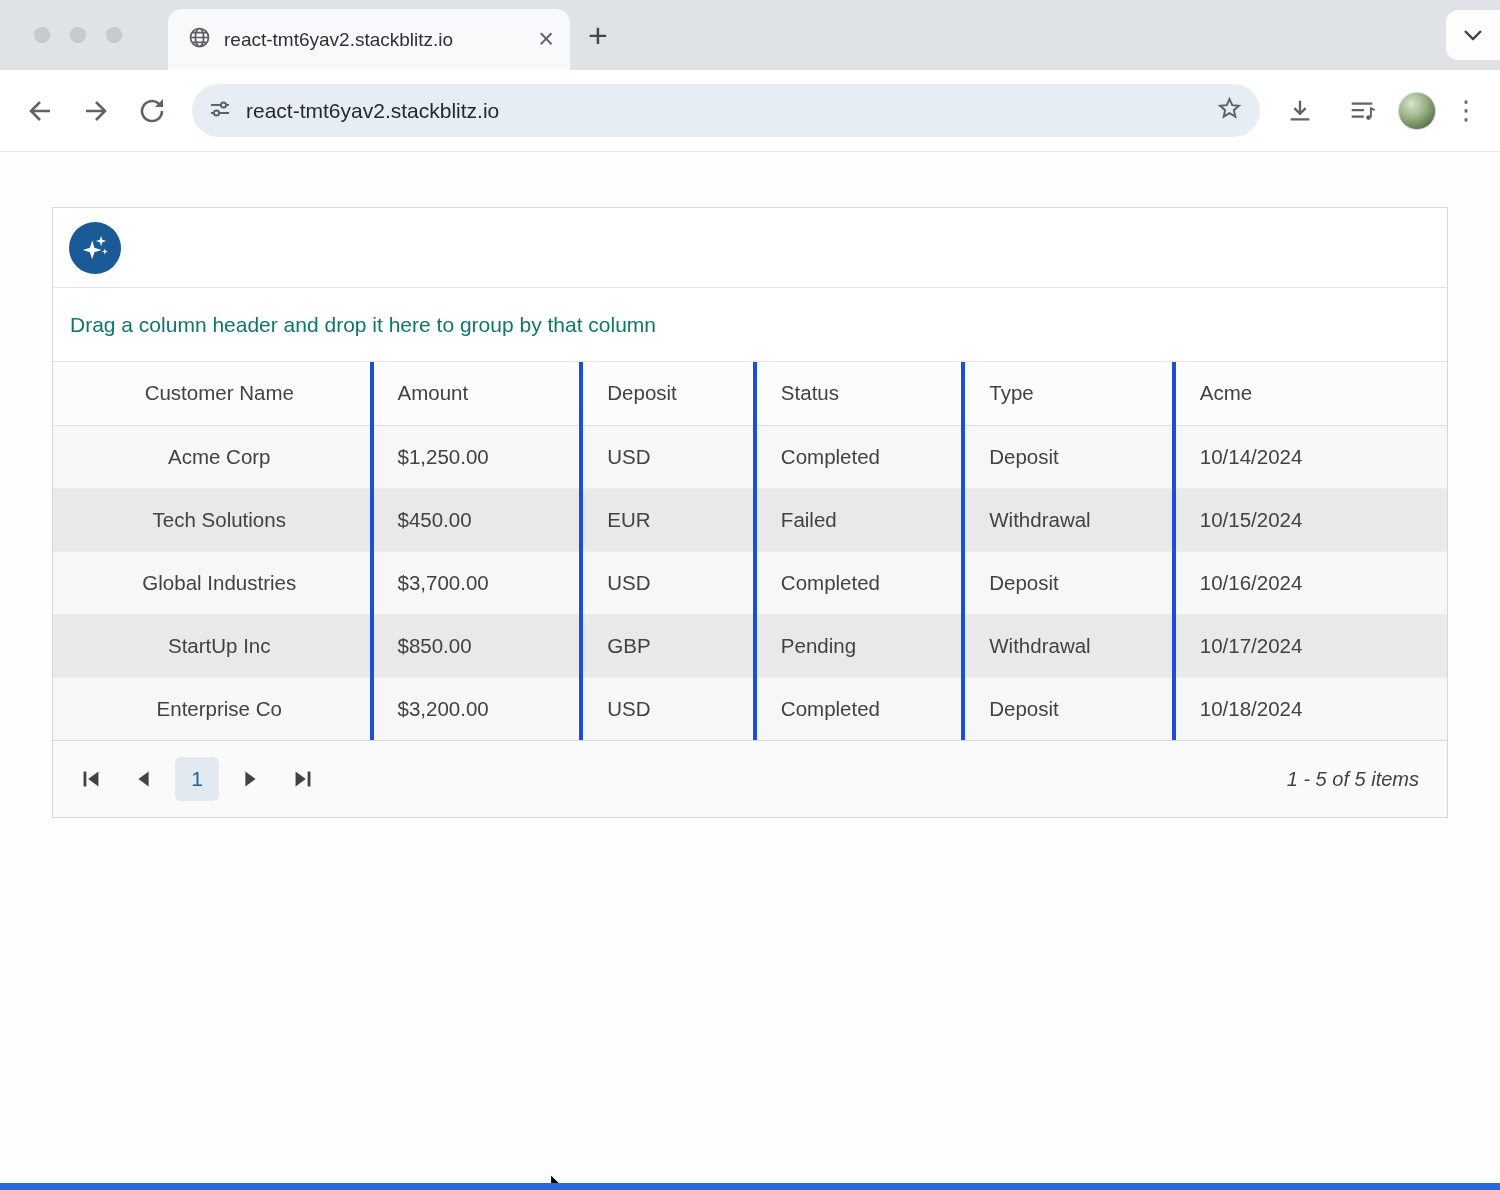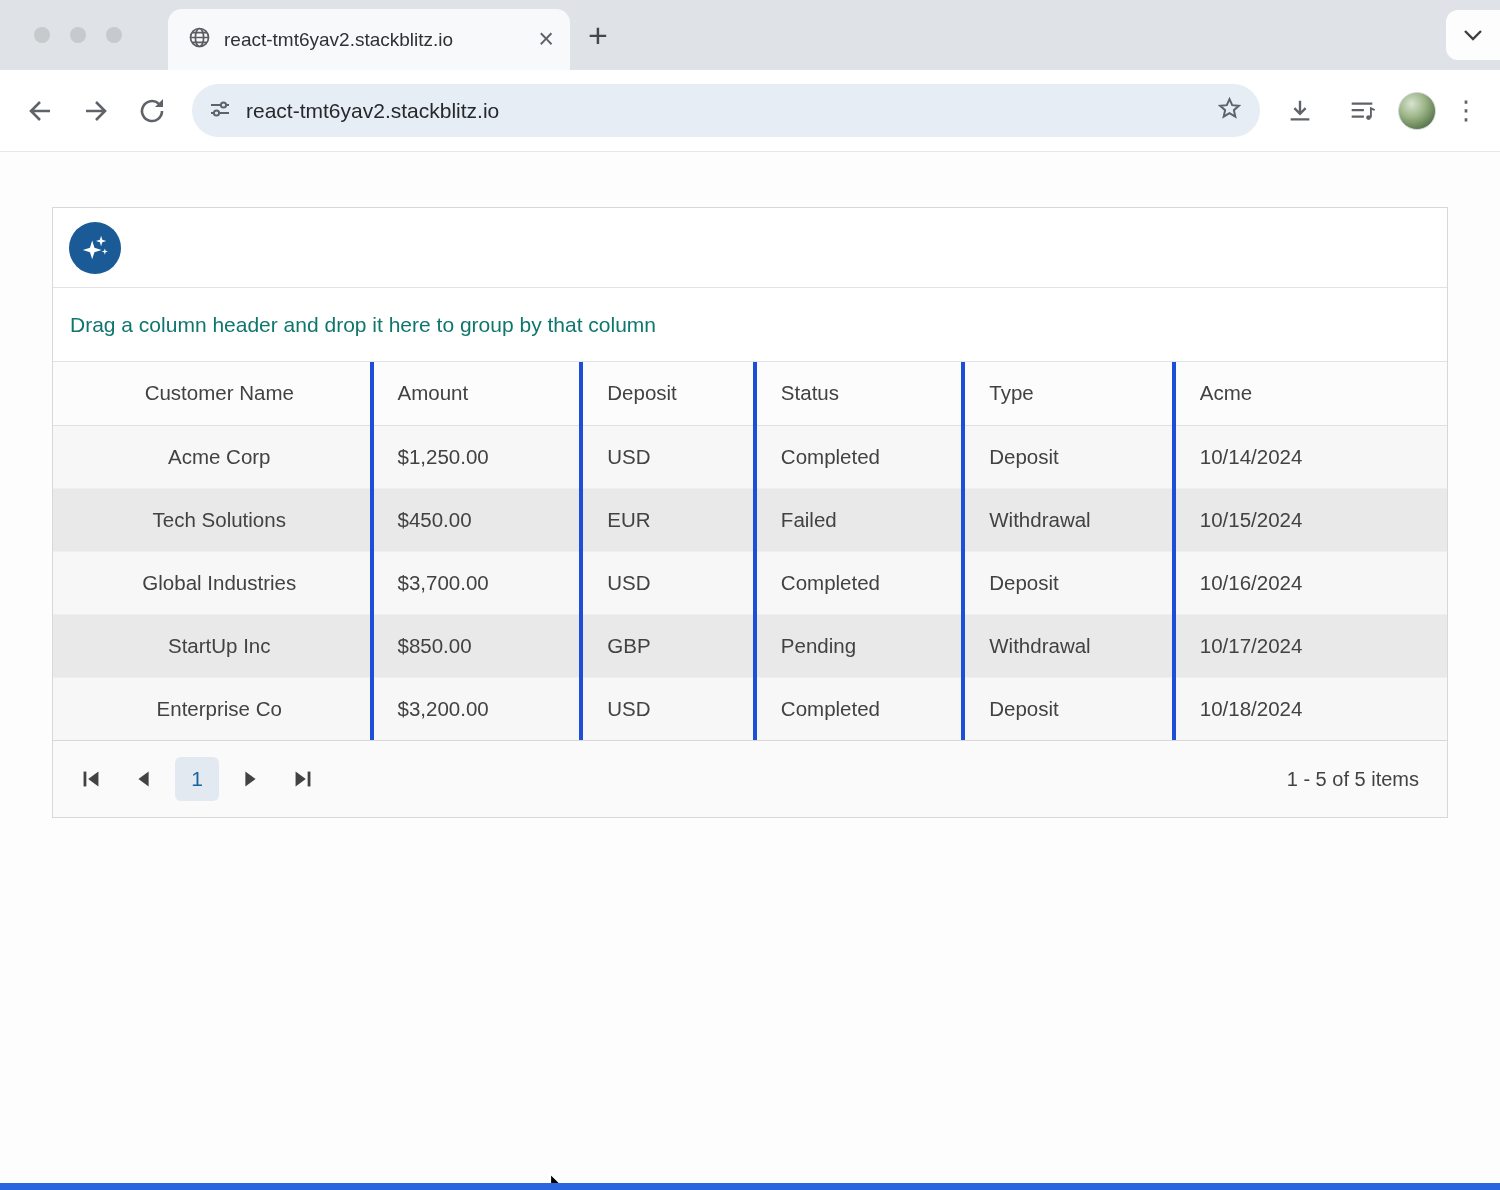--- a/index.html
+++ b/index.html
@@ -77,21 +77,21 @@
     height:77px; display:flex; align-items:center; padding:0 28px 0 16px;
     border-top:1px solid #d9d9d9; background:#fafafa;
     font-size:20px; color:#424242;
   }
   .pager-btn { width:44px; height:44px; display:flex; align-items:center; justify-content:center; margin-right:9px; }
   .page-num {
     width:44px; height:44px; margin-right:9px; border-radius:6px;
     background:#e3e9f0; color:#19649f; font-size:21px;
     display:flex; align-items:center; justify-content:center;
   }
-  .pager-info { margin-left:auto; }
+  .pager-info { margin-left:auto;font-style:italic; }
 
   .cursor { position:absolute; left:543px; top:1018px; }
   .bottom-bar { position:absolute; left:0; right:0; bottom:0; height:7px; background:#2a66dd; }
 </style>
 </head>
 <body>
 
 <div class="tabstrip">
   <div class="mac-dots">
     <span class="mac-dot"></span>

